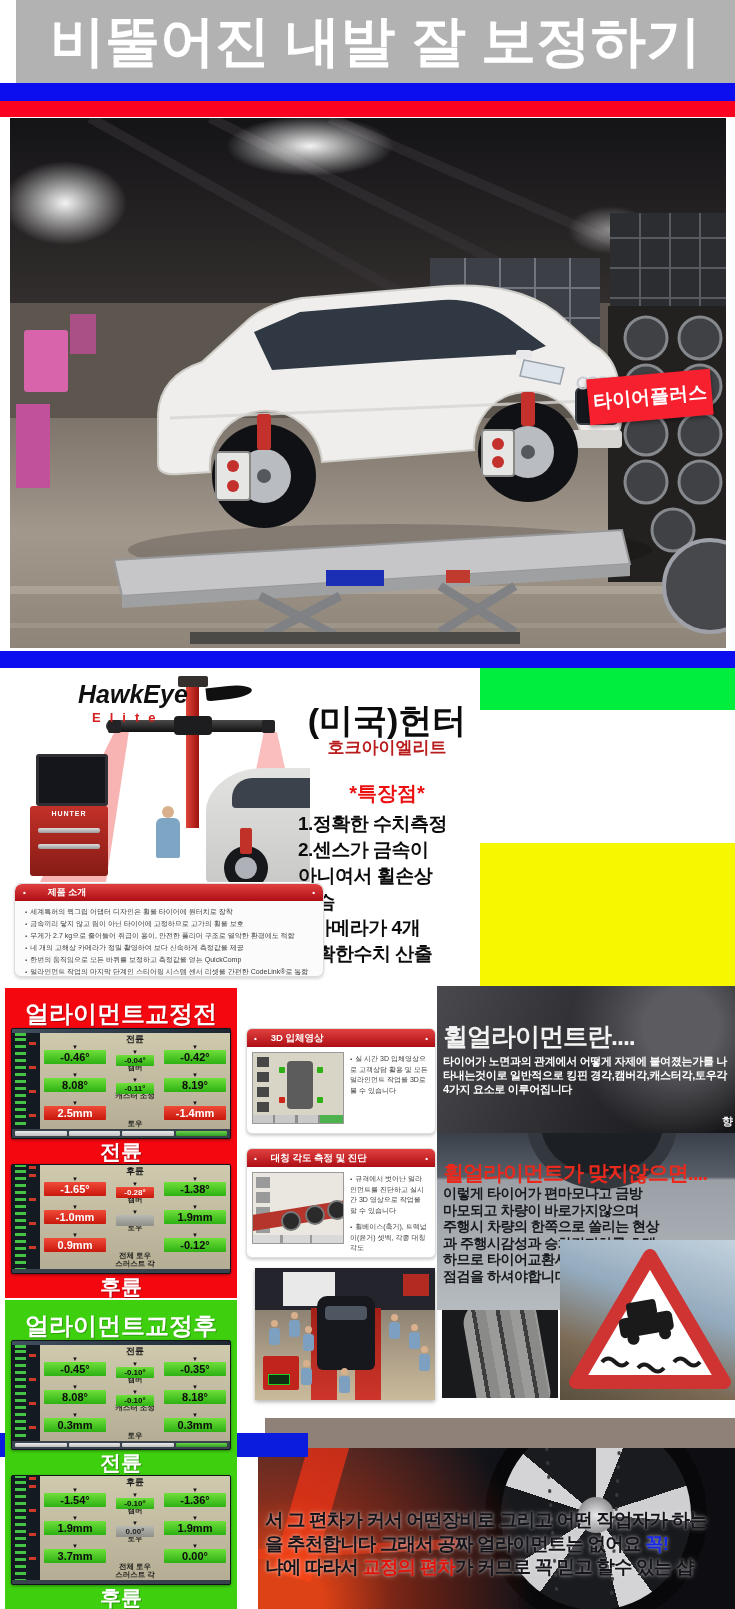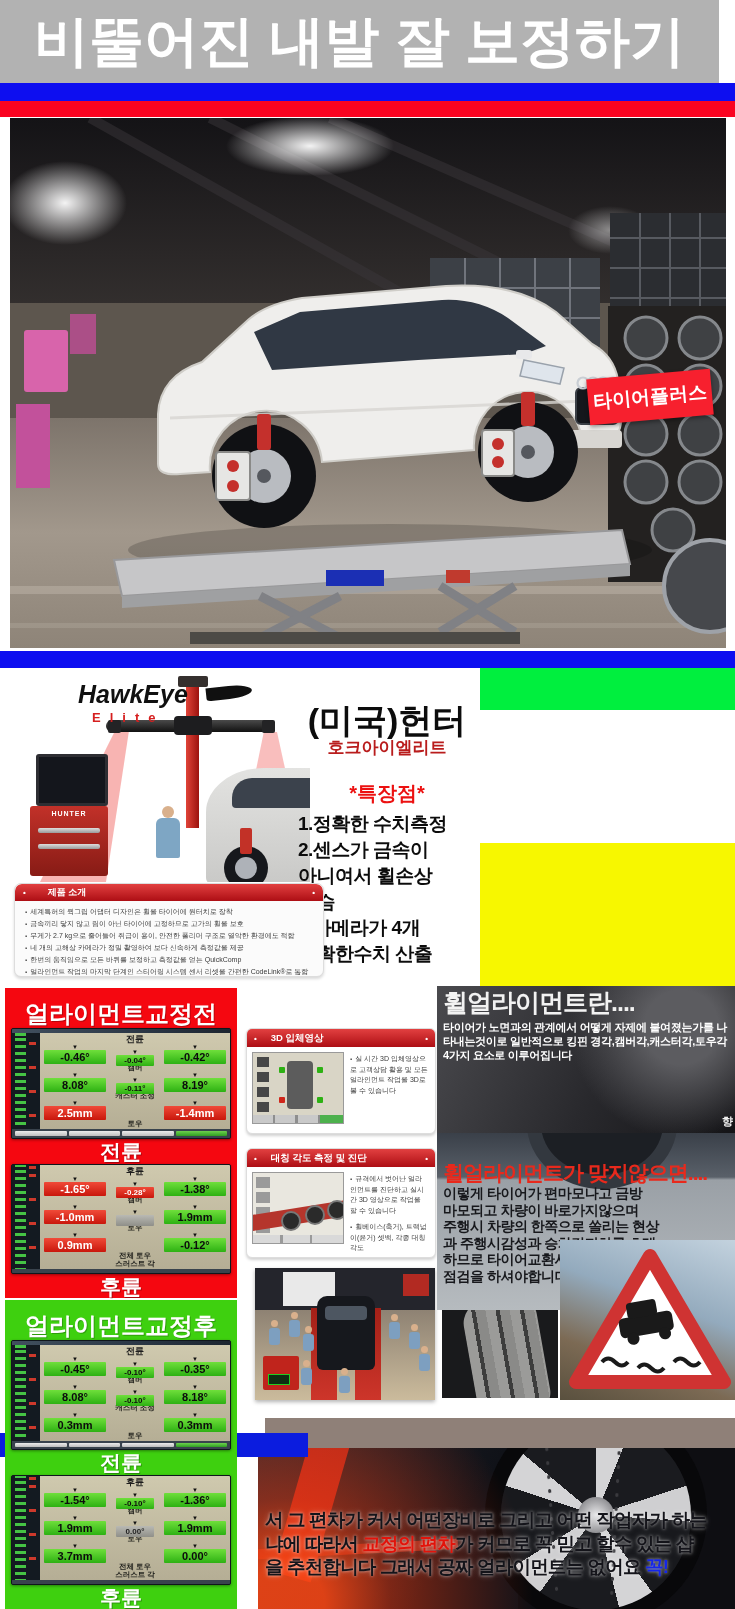--- a/index.html
+++ b/index.html
@@ -1,19 +1,19 @@
 <!DOCTYPE html>
 <html style="--c-banner_bg: #b2b2b2; --c-stripe_blue: #0d0ef0; --c-stripe_red: #fa0320; --c-green_block: #00ef3e; --c-yellow_block: #f7f700; --c-panel_red: #f50710; --c-panel_green: #3ed00f; --c-brown_band: #8f8078; --c-bottom_blue: #0b1cdf; --c-shop_label_red: #f7202e; --c-cell_green: #2db113; --c-cell_red: #d3261a;"><head>
 <meta charset="utf-8">
 <style>
   html,body{margin:0;padding:0;background:#fff;font-family:"Liberation Sans","DejaVu Sans",sans-serif;}
   .page{position:relative;width:735px;height:1609px;overflow:hidden;background:#fff;}
 
   
-  .banner{position:absolute;left:0;top:0;width:719px;height:83px;background:var(--c-banner_bg,#b2b2b2);
+  .banner{position:absolute;left:16px;top:0;width:719px;height:83px;background:var(--c-banner_bg,#b2b2b2);
           display:flex;align-items:center;justify-content:center;}
   .banner span{font-size:55px;font-weight:800;color:#fff;letter-spacing:0px;white-space:nowrap;}
   .stripe{position:absolute;left:0;width:735px;}
   .s-blue{top:83px;height:18px;background:var(--c-stripe_blue,#0d0ef0);}
   .s-red{top:101px;height:16px;background:var(--c-stripe_red,#fa0320);}
   .s-blue2{top:651px;height:17px;background:var(--c-stripe_blue,#0d0ef0);}
 
   
   .photo-wrap{position:absolute;left:0;top:117px;width:735px;height:534px;background:#fff;}
   .showroom{position:absolute;left:10px;top:1px;width:716px;height:530px;overflow:hidden;background:#2a2626;}
@@ -138,21 +138,21 @@
   .dp-machine{position:absolute;left:8px;top:88px;width:36px;height:34px;background:#c0241c;border-radius:2px;}
   .dp-machine .led{position:absolute;left:5px;top:18px;width:20px;height:9px;background:#0f2e12;border:1px solid #2c2;}
   .dp-person{position:absolute;width:11px;height:26px;}
   .dp-person .hd{width:7px;height:7px;border-radius:50%;background:#d9b08c;margin:0 auto;}
   .dp-person .bd{width:11px;height:17px;border-radius:3px;background:#7d9fc0;margin-top:1px;}
 
   
   .info-block{position:absolute;left:437px;top:986px;width:298px;height:147px;box-sizing:border-box;padding:2px 6px;
               background:radial-gradient(circle at 82% 28%, #5c5c60 0 14%, transparent 42%),
                          linear-gradient(115deg,#4a4a4e,#29292d 55%,#141417);overflow:hidden;}
-  .ib-title{font-size:25px;font-weight:800;color:#f2f2f2;line-height:28px;letter-spacing:-1px;}
+  .ib-title{font-size:25px;font-weight:800;color:#f2f2f2;line-height:28px;letter-spacing:-1px;margin-top:34px;}
   .ib-para{margin:4px 0 0 0;font-size:11px;font-weight:bold;color:#fff;line-height:14px;letter-spacing:-0.3px;}
   .side-char{position:absolute;right:2px;bottom:4px;font-size:11px;font-weight:bold;color:#eee;}
 
   .mis-block{position:absolute;left:437px;top:1133px;width:298px;height:177px;box-sizing:border-box;padding:0 6px;overflow:hidden;
              background:linear-gradient(180deg,#3a4049 0,#596069 44px,#9aa0a6 47px,#b6bbbf 100%);}
   .mis-bgwheel{position:absolute;left:90px;top:-74px;width:150px;height:130px;border-radius:50%;
                background:#1c1f24;border:14px solid #33383f;box-sizing:border-box;}
   .mis-title{position:relative;margin-top:28px;font-size:21px;font-weight:700;color:#e8291c;letter-spacing:-1px;line-height:24px;white-space:nowrap;}
   .mis-line{position:relative;font-size:14px;font-weight:800;color:#17181c;line-height:16.5px;letter-spacing:-0.5px;white-space:nowrap;}
 
@@ -746,18 +746,18 @@
     <div class="bp-panel"></div>
     <div class="bp-redstripe"></div>
     <div class="bp-redstreak"></div>
     <div class="bp-wheel"></div>
     <div class="bp-hub"></div>
     <div class="bp-clamp" style="left:288px;top:-6px;transform:rotate(-4deg);"></div>
     <div class="bp-clamp" style="left:352px;top:-2px;transform:rotate(3deg);"></div>
     <div class="bp-glow"></div>
     <div class="bn">
       <div class="bn-line"><span>서 그 편차가 커서 어떤장비로 그리고 어떤 작업자가 하는</span></div>
+      <div class="bn-line"><span>을 추천합니다 그래서 공짜 얼라이먼트는 없어요 </span><span class="blue">꼭!</span></div>
       <div class="bn-line"><span>냐에 따라서 </span><span class="red">교정의 편차</span><span>가 커므로 꼭 믿고 할수 있는 샵</span></div>
-      <div class="bn-line"><span>을 추천합니다 그래서 공짜 얼라이먼트는 없어요 </span><span class="blue">꼭!</span></div>
     </div>
   </section>
 
 </div>
 
 </body></html>

